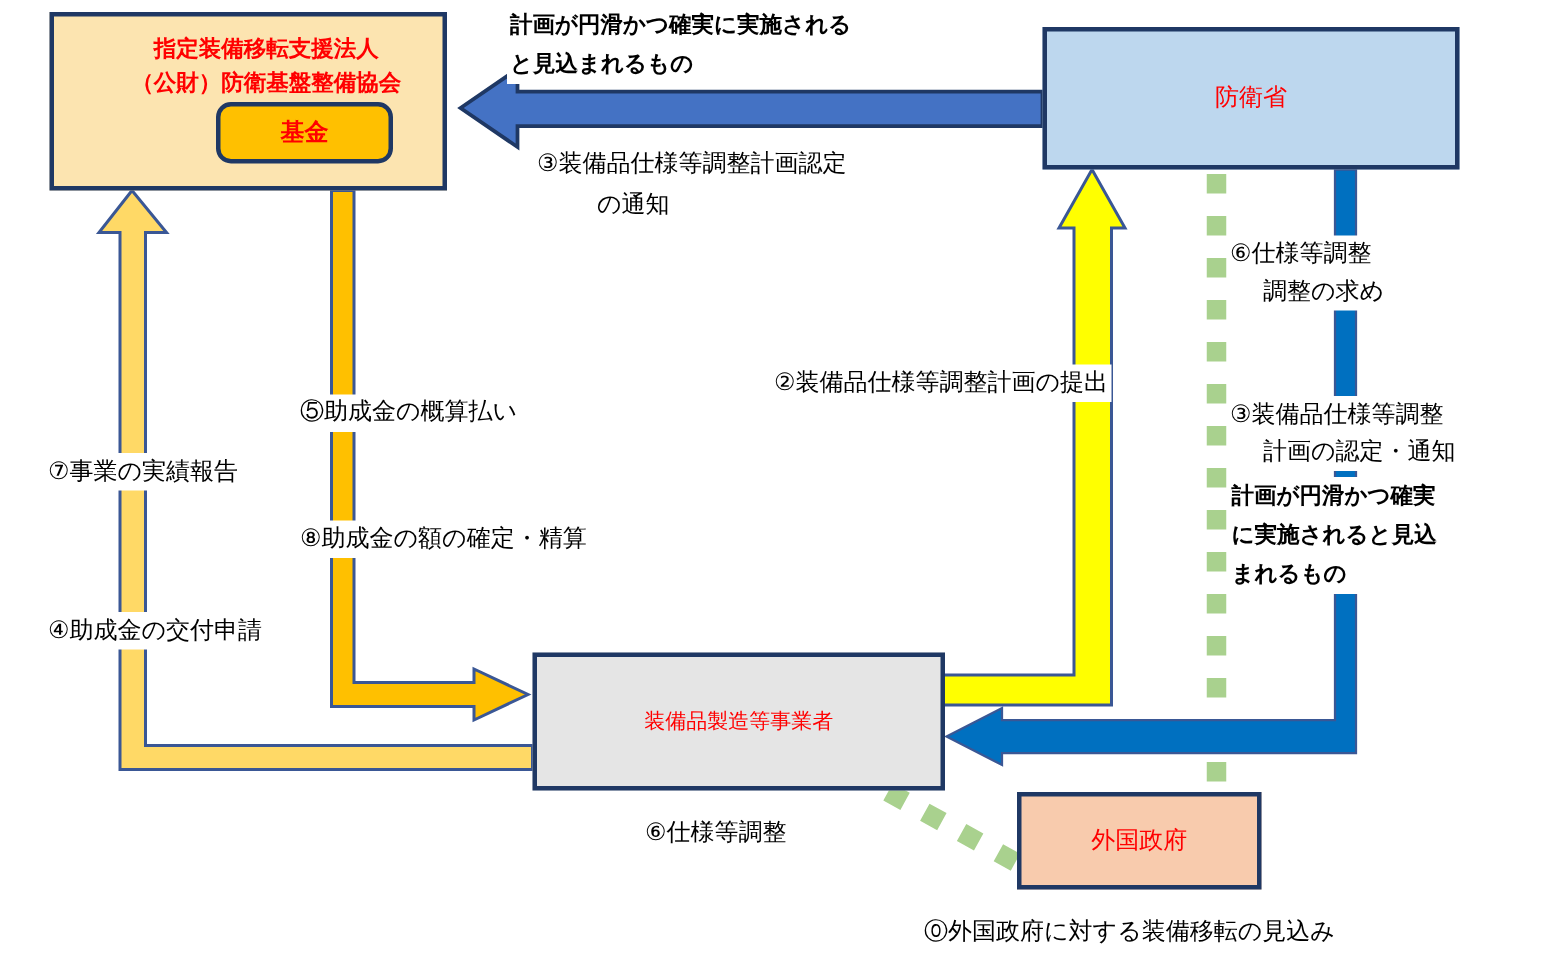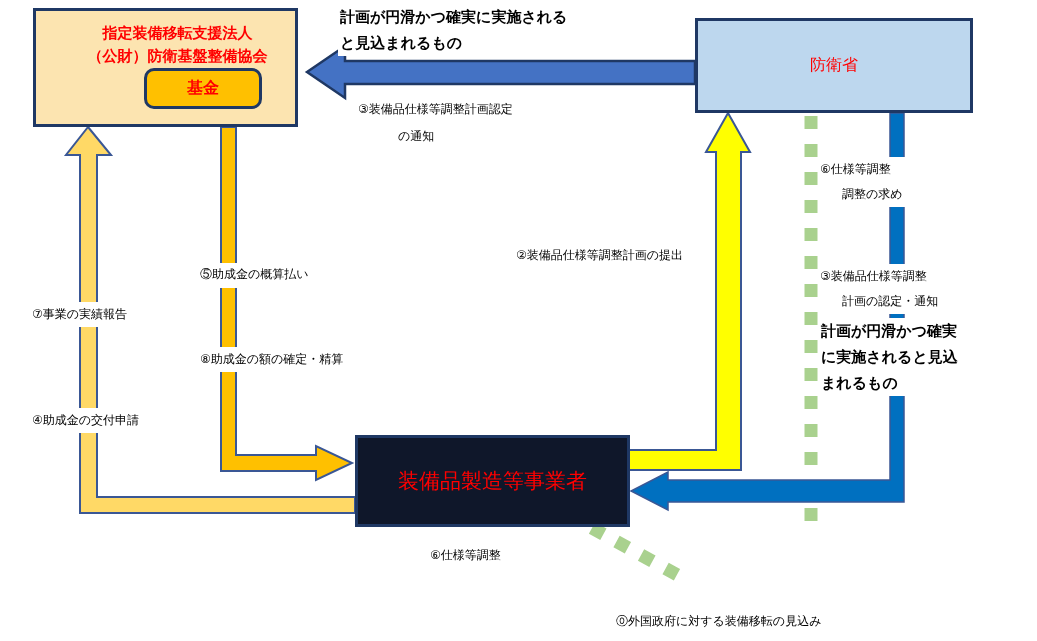--- a/index.html
+++ b/index.html
@@ -11,23 +11,23 @@
   .box{position:absolute;box-sizing:border-box;border:3px solid #1F3864;z-index:2;
        display:flex;align-items:center;justify-content:center;text-align:center;}
   .box .red{color:#FF0000;font-weight:normal;}
   #support-org{left:33px;top:8px;width:265px;height:119px;background:#FCE4B0;display:block;padding-left:24px;}
   #support-org .title{margin-top:10px;font-size:15px;line-height:23px;color:#FF0000;font-weight:bold;text-align:center;}
   #fund-badge{position:absolute;left:88px;top:57px;width:118px;height:41px;box-sizing:border-box;
       background:#FFC000;border:3px solid #1F3864;border-radius:10px;
       display:flex;align-items:center;justify-content:center;
       color:#FF0000;font-weight:bold;font-size:16px;margin-left:20px;}
   #mod-box{left:695px;top:18px;width:278px;height:95px;background:#BDD7EE;font-size:16px;}
-  #manufacturer-box{left:355px;top:435px;width:275px;height:92px;background:#0f172a;font-size:21px;}
+  #manufacturer-box{left:355px;top:435px;width:275px;height:92px;background:#e5e5e5;font-size:14px;}
   #foreign-box{left:678px;top:528px;width:163px;height:65px;background:#F8CBAD;font-size:16px;}
-  .lbl{position:absolute;z-index:3;background:#ffffff;color:#000;font-size:12px;
+  .lbl{position:absolute;z-index:3;background:#ffffff;color:#000;font-size:16px;
        line-height:25px;white-space:nowrap;padding:0 2px;}
   .lbl.bold{font-weight:bold;font-size:15px;line-height:26px;}
   .indent-sm{margin-left:22px;}
   .indent-md{margin-left:40px;}
 </style>
 </head>
 <body>
 
 <div id="canvas">
 
@@ -57,20 +57,23 @@
   </div>
 
   <div id="mod-box" class="box">
     <span class="red">防衛省</span>
   </div>
 
   <div id="manufacturer-box" class="box">
     <span class="red">装備品製造等事業者</span>
   </div>
 
+  <div id="foreign-box" class="box">
+    <span class="red">外国政府</span>
+  </div>
 
   <div class="lbl bold" style="left:338px;top:4px;">
     <div>計画が円滑かつ確実に実施される</div>
     <div>と見込まれるもの</div>
   </div>
 
   <div class="lbl" style="left:356px;top:96px;line-height:27px;">
     <div>③装備品仕様等調整計画認定</div>
     <div class="indent-md">の通知</div>
   </div>

